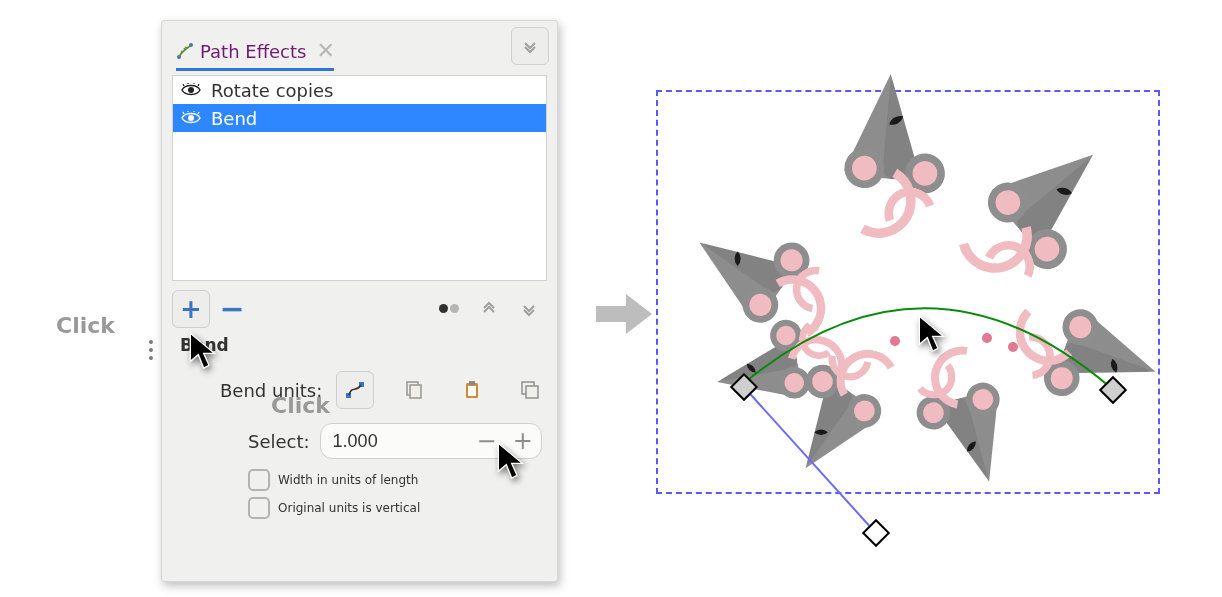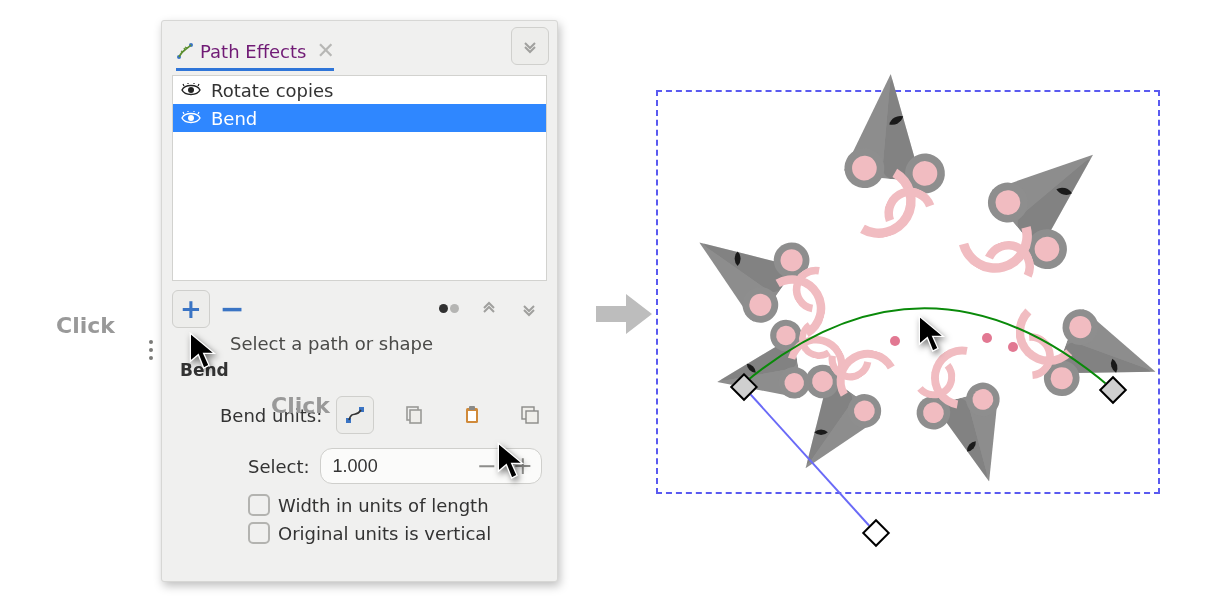--- a/index.html
+++ b/index.html
@@ -43,21 +43,21 @@
   .param-label{font-size:18px;color:#333;}
   .icon-btn{width:36px;height:36px;display:flex;align-items:center;justify-content:center;border-radius:6px;}
   .icon-btn.outlined{border:1px solid #cfcfcc;background:#ededeb;}
   .icon-btn svg{width:22px;height:22px;}
   .param1 .gap{width:18px;}
   .param2{margin:14px 0 0 0;padding-left:86px;gap:10px;}
   .spin{display:flex;align-items:center;border:1px solid #cfcfcc;border-radius:12px;background:#fbfbfa;height:34px;}
   .spin input{border:none;background:transparent;font-size:18px;padding:0 6px 0 12px;width:130px;height:100%;outline:none;color:#333;}
   .spin .pm{font-size:24px;color:#8d8d8b;padding:0 8px;display:flex;align-items:center;}
   .checks{margin:10px 0 0 86px;}
-  .chk{display:flex;align-items:center;gap:8px;font-size:18px;color:#333;margin-top:6px;}
+  .chk{display:flex;align-items:center;gap:8px;font-size:12px;color:#333;margin-top:6px;}
   .chk .box{width:18px;height:18px;border:2px solid #b3b3b0;border-radius:5px;}
   .cursor{position:absolute;pointer-events:none;}
   .cursor svg{width:34px;height:40px;filter:drop-shadow(2px 3px 3px rgba(0,0,0,.5));}
   .canvas{position:absolute;left:656px;top:90px;width:500px;height:400px;}
   .sele{position:absolute;left:0;top:0;width:500px;height:400px;border:2px dashed #5a5af0;}
   
   .mouse{position:absolute;width:160px;height:140px;}
   .mouse .body{position:absolute;left:0;top:30px;width:0;height:0;border-right:110px solid #8d8d8d;border-top:42px solid transparent;border-bottom:42px solid transparent;border-radius:12px;}
   .mouse .bodyshade{position:absolute;left:0;top:30px;width:0;height:0;border-right:110px solid #6f6f6f;border-top:42px solid transparent;border-bottom:0 solid transparent;border-radius:12px;opacity:.35;}
   .mouse .ear{position:absolute;width:42px;height:42px;border-radius:50%;background:#8e8e8e;display:flex;align-items:center;justify-content:center;}
@@ -140,21 +140,20 @@
         </svg>
       </div>
     <div class="btn arws">
         <svg viewBox="0 0 16 16">
           <path d="M3 5l5 5 5-5" stroke="#a0a09e" fill="none" stroke-width="2"></path>
           <path d="M3 9l5 5 5-5" stroke="#a0a09e" fill="none" stroke-width="2"></path>
         </svg>
       </div>
   </div>
 
-  <div class="hint">Select a path or shape</div>
   <div class="section-title">Bend</div>
 
   <div class="param param1">
     <span class="param-label">Bend units:</span>
     <span style="width:10px"></span>
     <div class="icon-btn outlined">
       <svg viewBox="0 0 22 22">
           <rect x="2" y="14" width="5" height="5" fill="#3a74c4"></rect>
           <rect x="15" y="3" width="5" height="5" fill="#3a74c4"></rect>
           <path d="M5 16 C8 6 12 14 17 6" stroke="#333" fill="none" stroke-width="1.6"></path>

